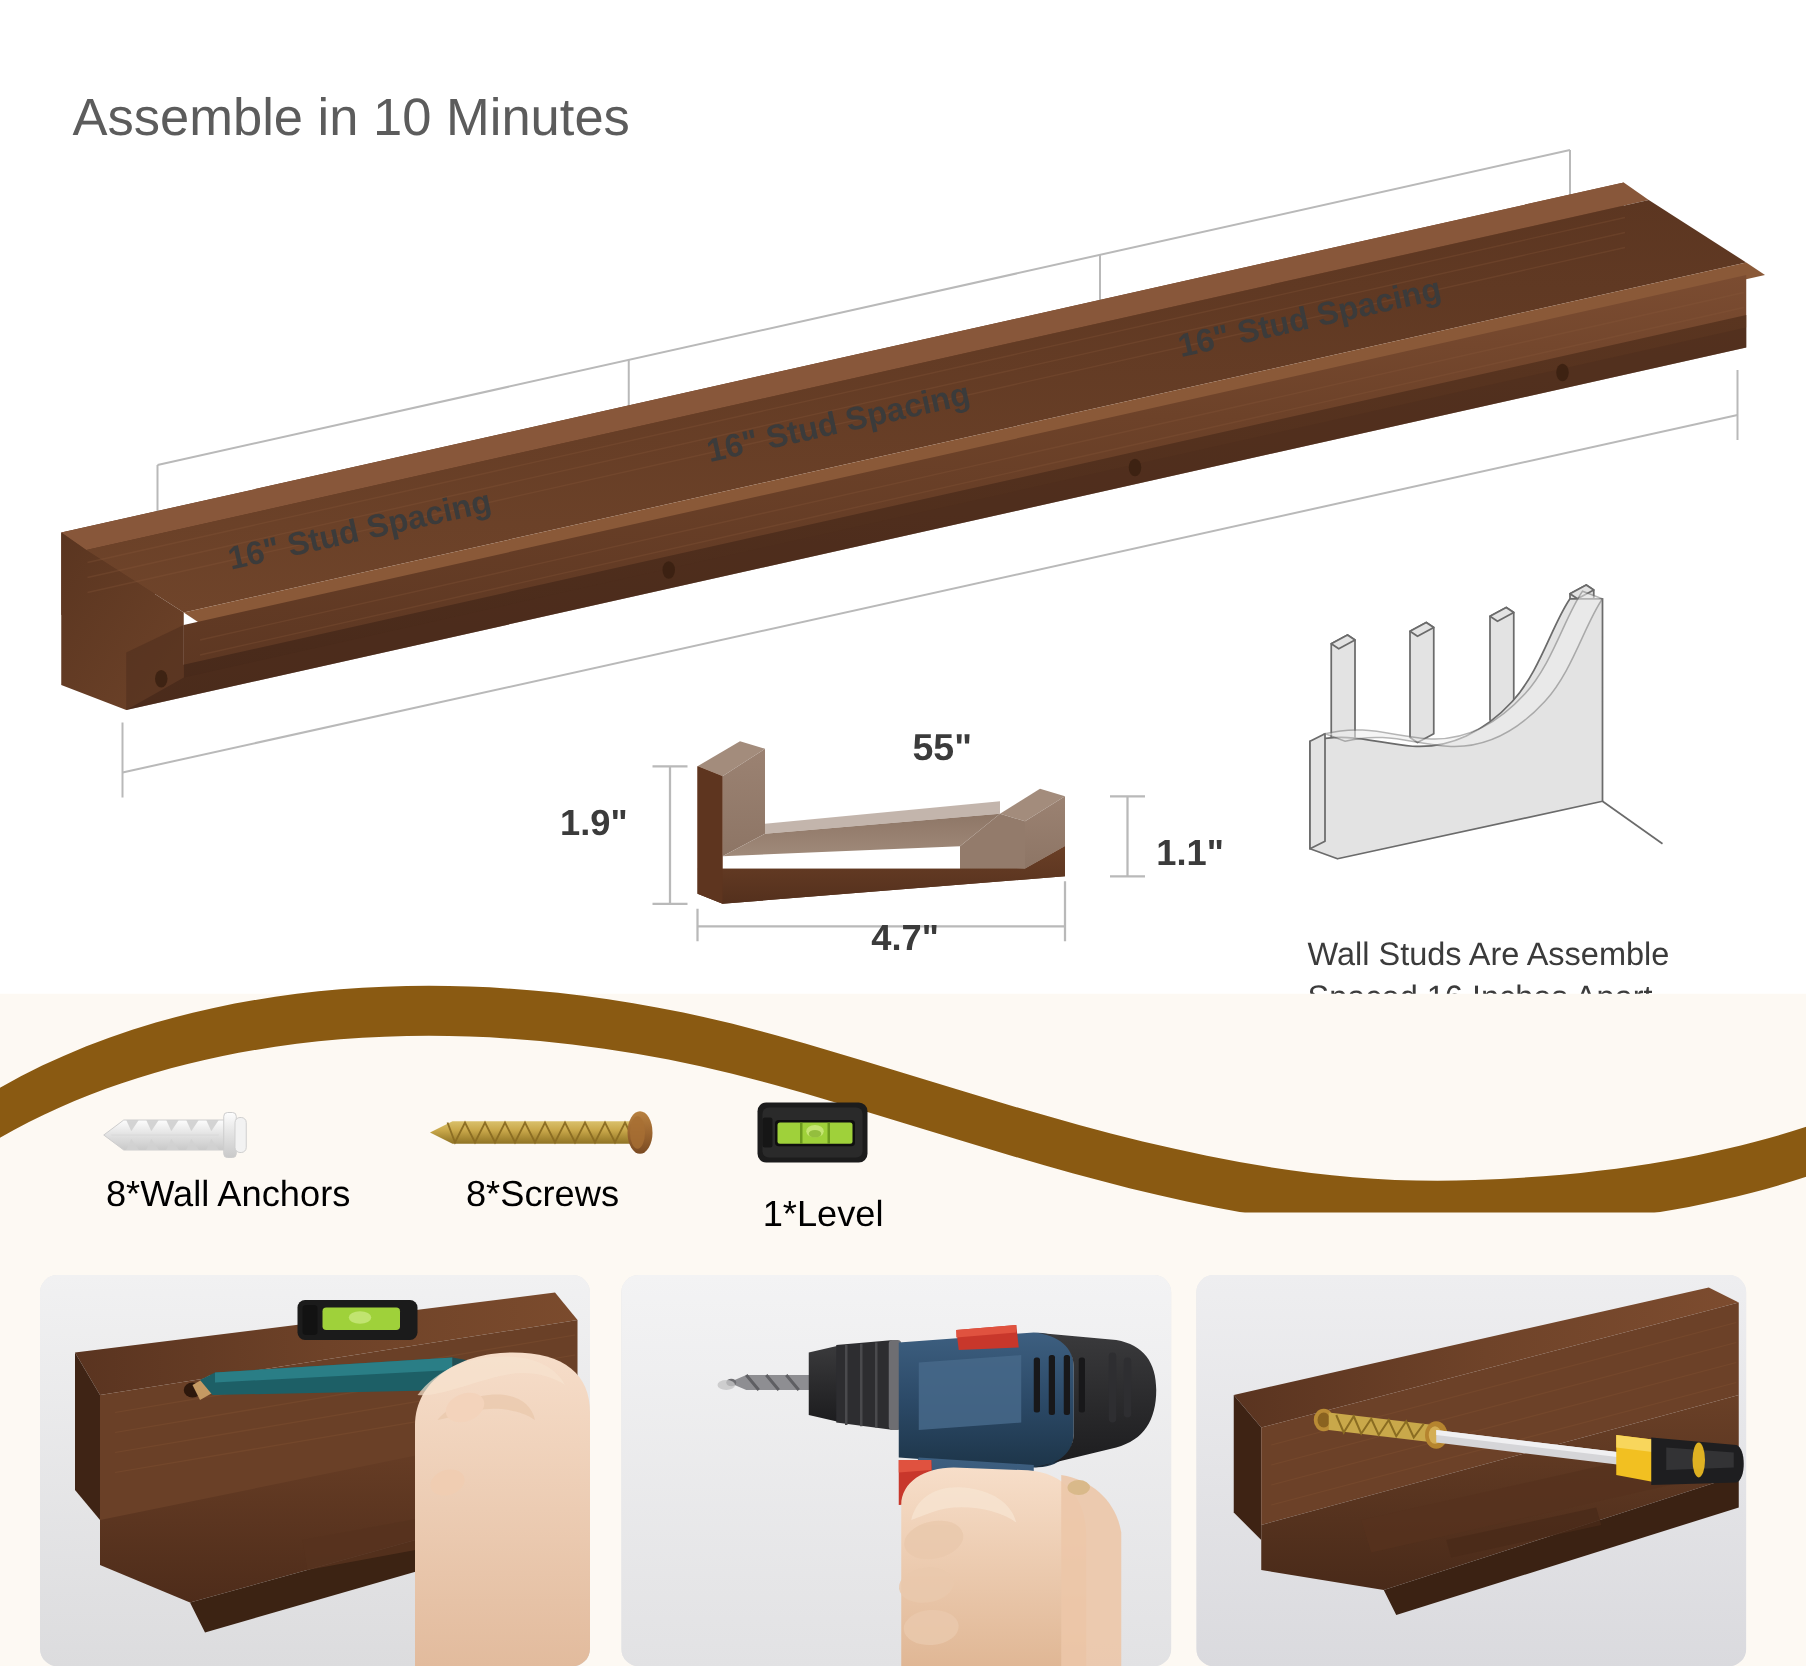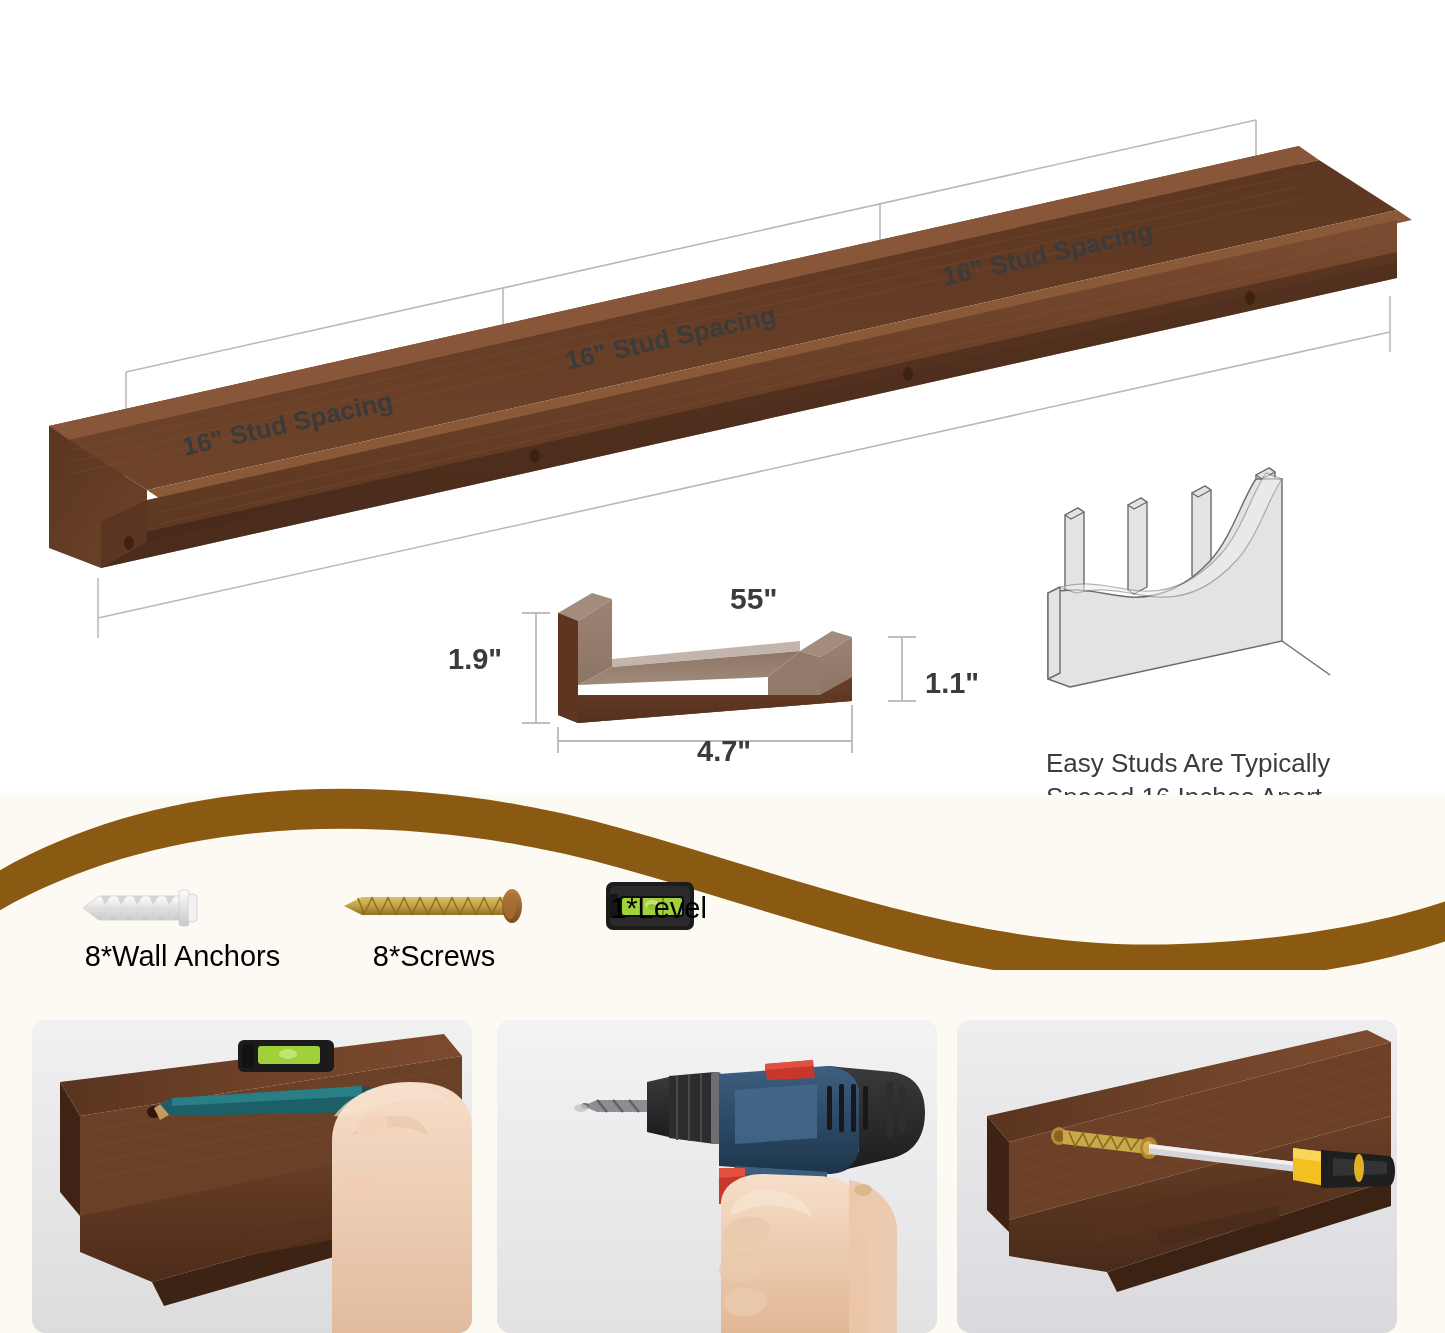--- a/index.html
+++ b/index.html
@@ -60,38 +60,39 @@
   .hw{position:absolute;}
   .hw-cap{
     position:absolute;text-align:center;white-space:nowrap;
     font-size:29px;color:#000000;
   }
   .hw1{left:75px;top:878px;width:135px;height:58px;}
   .hw1c{left:75px;top:940px;width:215px;}
   .hw2{left:330px;top:880px;width:208px;height:52px;}
   .hw2c{left:344px;top:940px;width:180px;}
   .hw3{left:600px;top:880px;width:100px;height:52px;}
-  .hw3c{left:606px;top:892px;width:105px;}
+  .hw3c{left:606px;top:956px;width:105px;}
 
   
   .photos{position:absolute;left:0;top:1020px;width:1445px;height:313px;}
   .photo{
     position:absolute;top:0;width:440px;height:313px;
     border-radius:14px;overflow:hidden;background:#e9e9ea;
   }
   .p1{left:32px;} .p2{left:497px;} .p3{left:957px;}
   .photo svg{display:block;}
 </style>
 </head>
 <body>
 
 <div id="stage">
 
   <div class="top-panel">
 
+    <div class="subhead">Assemble in 10 Minutes</div>
 
     <div class="shelf-wrap">
       <svg class="shelf-svg" width="1445" height="560" viewBox="0 0 1445 560">
         <defs>
           <linearGradient id="woodFace" x1="0" y1="0" x2="0" y2="1">
             <stop offset="0" stop-color="#7b4c31"></stop>
             <stop offset="0.35" stop-color="#6d4229"></stop>
             <stop offset="1" stop-color="#5d3722"></stop>
           </linearGradient>
           <linearGradient id="woodTop" x1="0" y1="0" x2="1" y2="0">
@@ -243,21 +244,21 @@
           <path d="M50,122 C82,114 104,124 132,126 C162,128 188,114 210,90
                    C232,66 242,28 256,8 L272,14 C258,34 248,72 226,96
                    C204,120 178,134 148,132 C120,130 98,120 66,128 Z" opacity="0.55"></path>
         </g>
 
         <line x1="272" y1="176" x2="320" y2="210" stroke="#6b6b6b" stroke-width="1.4"></line>
       </svg>
     </div>
 
     <div class="studs-caption">
-      <div>Easy Studs Are Typically</div>
+      <div>Wall Studs Are Assemble</div>
       <div>Spaced 16 Inches Apart</div>
     </div>
   </div>
 
   <div class="lower-band"></div>
 
   <svg class="swoosh-svg" width="1445" height="190" viewBox="0 0 1445 190">
     <path d="M-10,96 C160,-6 400,-14 620,48 C800,98 980,172 1180,164
              C1300,160 1392,140 1455,118
              L1455,158 C1392,180 1300,200 1180,204

